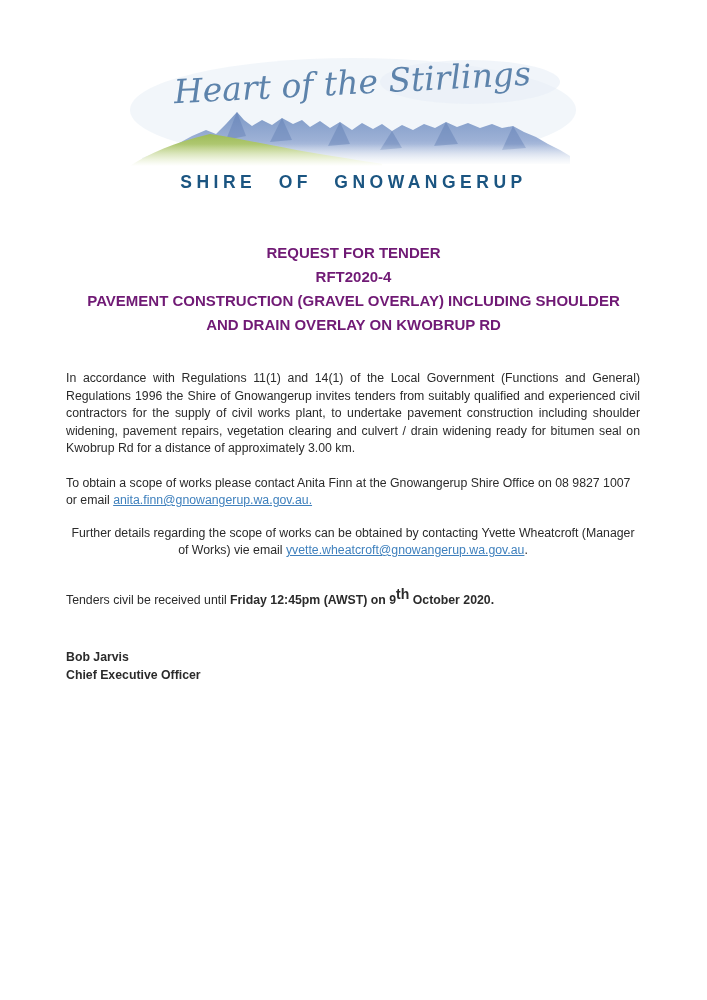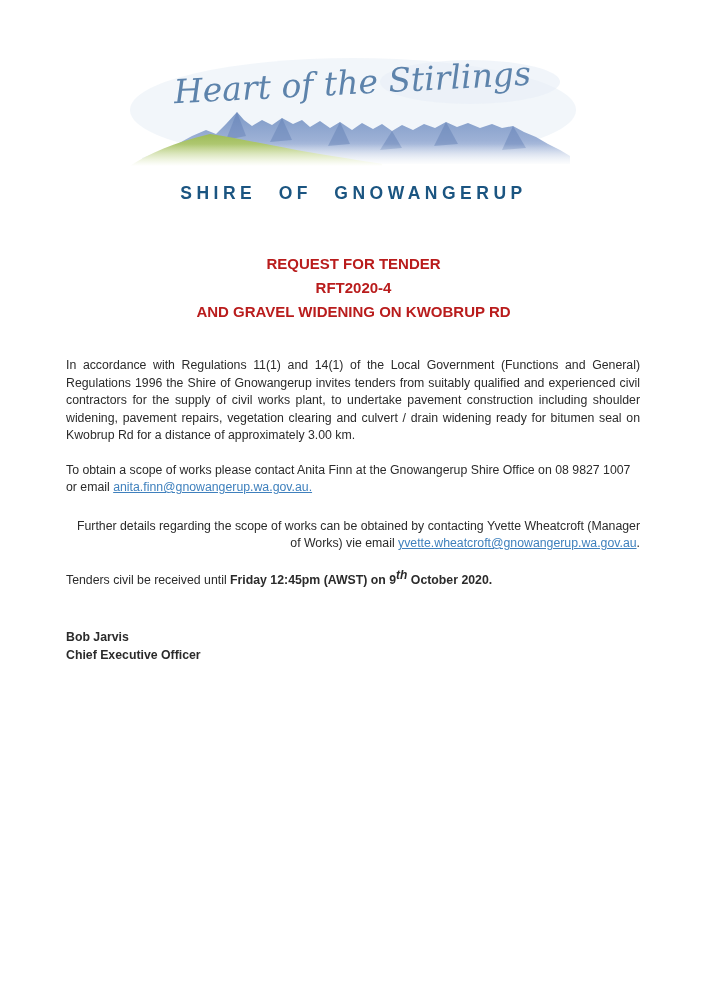--- a/index.html
+++ b/index.html
@@ -21,58 +21,57 @@
     width: 447px;
     margin: 52px auto 0 auto;
     text-align: center;
   }
   .logo-art {
     display: block;
     width: 447px;
     height: 118px;
   }
   .org-name {
-    margin-top: 13px;
+    margin-top: 2px;
     font-size: 17.5px;
     font-weight: bold;
     letter-spacing: 4.5px;
     word-spacing: 13px;
     color: #1b5581;
     white-space: nowrap;
   }
   
   .title-block {
     margin-top: 48px;
     text-align: center;
     font-weight: bold;
     font-size: 15px;
     line-height: 24px;
-    color: #b91c1c;
+    color: #701a75;
   }
   
   .body-block {
     margin: 33px 67px 0 66px;
     font-size: 12.3px;
     line-height: 17.5px;
   }
   .para { margin: 0 0 17px 0; text-align: justify; }
-  .para.p2 { margin-bottom: 21px; text-align: left; }
-  .para.p3 { margin-bottom: 19px; text-align: right; }
+  .para.p2 { margin-bottom: 15px; text-align: left; }
+  .para.p3 { margin-bottom: 32px; text-align: center; }
   .para.deadline { margin-bottom: 40px; text-align: left; }
   .doc-link {
     color: #3f80bd;
     text-decoration: underline;
     cursor: pointer;
   }
   .bold { font-weight: bold; }
   sup.ord {
-    font-size: 12px;
+    font-size: 14px;
     vertical-align: super;
     line-height: 0;
-    font-style: italic;
   }
   .signature {
     font-weight: bold;
     line-height: 17.5px;
   }
 </style>
 </head>
 <body>
 
 <div class="page">
@@ -115,21 +114,22 @@
 
       <rect x="0" y="92" width="447" height="26" fill="url(#fade)"></rect>
     </svg>
 
     <div class="org-name">SHIRE OF GNOWANGERUP</div>
   </div>
 
   <div class="title-block">
     <div>REQUEST FOR TENDER</div>
     <div>RFT2020-4</div>
-    <div>AND GRAVEL WIDENING ON KWOBRUP RD</div>
+    <div>PAVEMENT CONSTRUCTION (GRAVEL OVERLAY) INCLUDING SHOULDER</div>
+    <div>AND DRAIN OVERLAY ON KWOBRUP RD</div>
   </div>
 
   <div class="body-block">
 
     <p class="para">In accordance with Regulations 11(1) and 14(1) of the Local Government (Functions and General) Regulations 1996 the Shire of Gnowangerup invites tenders from suitably qualified and experienced civil contractors for the supply of civil works plant, to undertake pavement construction including shoulder widening, pavement repairs, vegetation clearing and culvert / drain widening ready for bitumen seal on Kwobrup Rd for a distance of approximately 3.00 km.</p>
 
     <p class="para p2"><span>To obtain a scope of works please contact Anita Finn at the Gnowangerup Shire Office on 08 9827 1007 or email </span><a class="doc-link">anita.finn@gnowangerup.wa.gov.au.</a></p>
 
     <p class="para p3"><span>Further details regarding the scope of works can be obtained by contacting Yvette Wheatcroft (Manager of Works) vie email </span><a class="doc-link">yvette.wheatcroft@gnowangerup.wa.gov.au</a><span>.</span></p>
 

